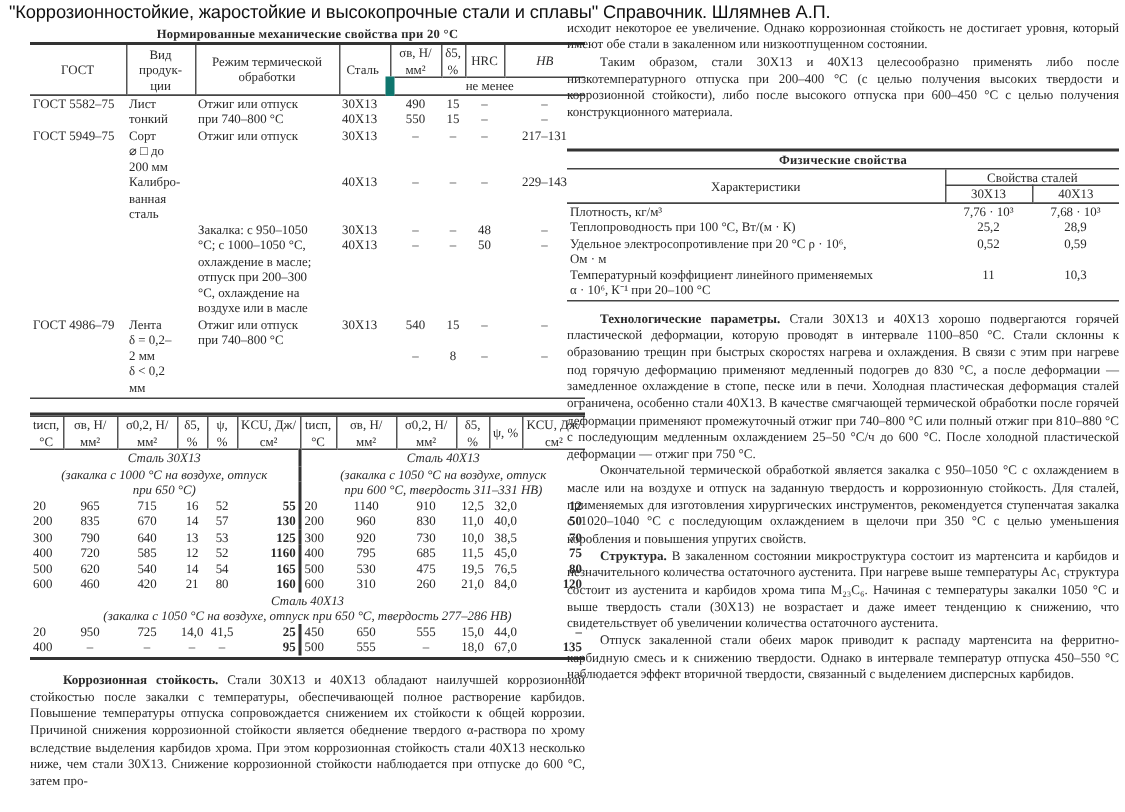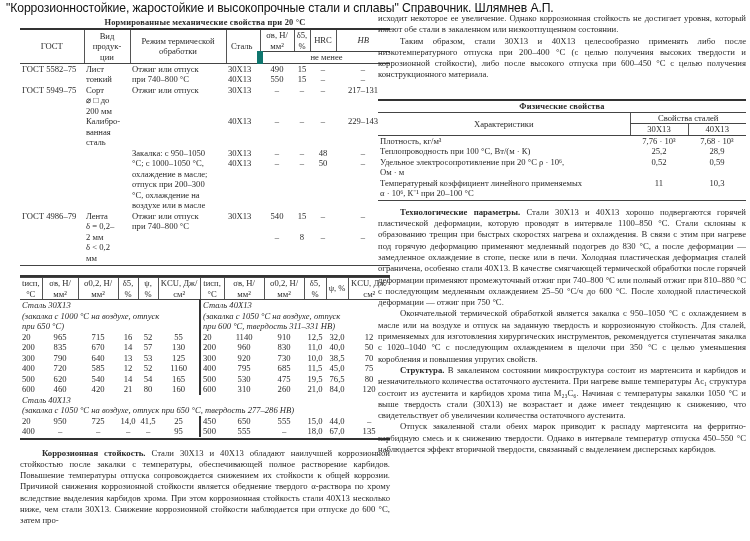--- a/index.html
+++ b/index.html
@@ -8,22 +8,22 @@
   .left { position:absolute; left:20px; top:17px; width:370px; }
   .right { position:absolute; left:378px; top:13px; width:368px; }
   .hr2 { border-top:2px solid #333; }
   .hr1 { border-top:1px solid #444; }
   table { border-collapse:collapse; width:100%; font-size:8.6px; line-height:10.5px; }
   td, th { padding:0 2px; vertical-align:top; font-weight:normal; }
   .cap { text-align:center; font-weight:bold; font-size:8.4px; line-height:11px; letter-spacing:0.2px; }
   .hdr th { border-left:1px solid #555; text-align:center; vertical-align:middle; }
   .hdr th:first-child { border-left:none; }
   .c { text-align:center; }
-  .r { text-align:center; }
-  .it { font-style:italic; text-align:left; }
+  .r { text-align:right;font-weight:bold; }
+  .it { font-style:italic; text-align:center; }
   .vsep { border-left:2px solid #333; }
   .bb { border-bottom:1px solid #444; }
   p.txt { margin:0; font-size:8.7px; line-height:11.3px; text-align:justify; }
   p.ind { text-indent:22px; }
   b { font-weight:bold; }
 </style>
 </head>
 <body>
 
 <div class="title">"Коррозионностойкие, жаростойкие и высокопрочные стали и сплавы" Справочник. Шлямнев А.П.</div>

